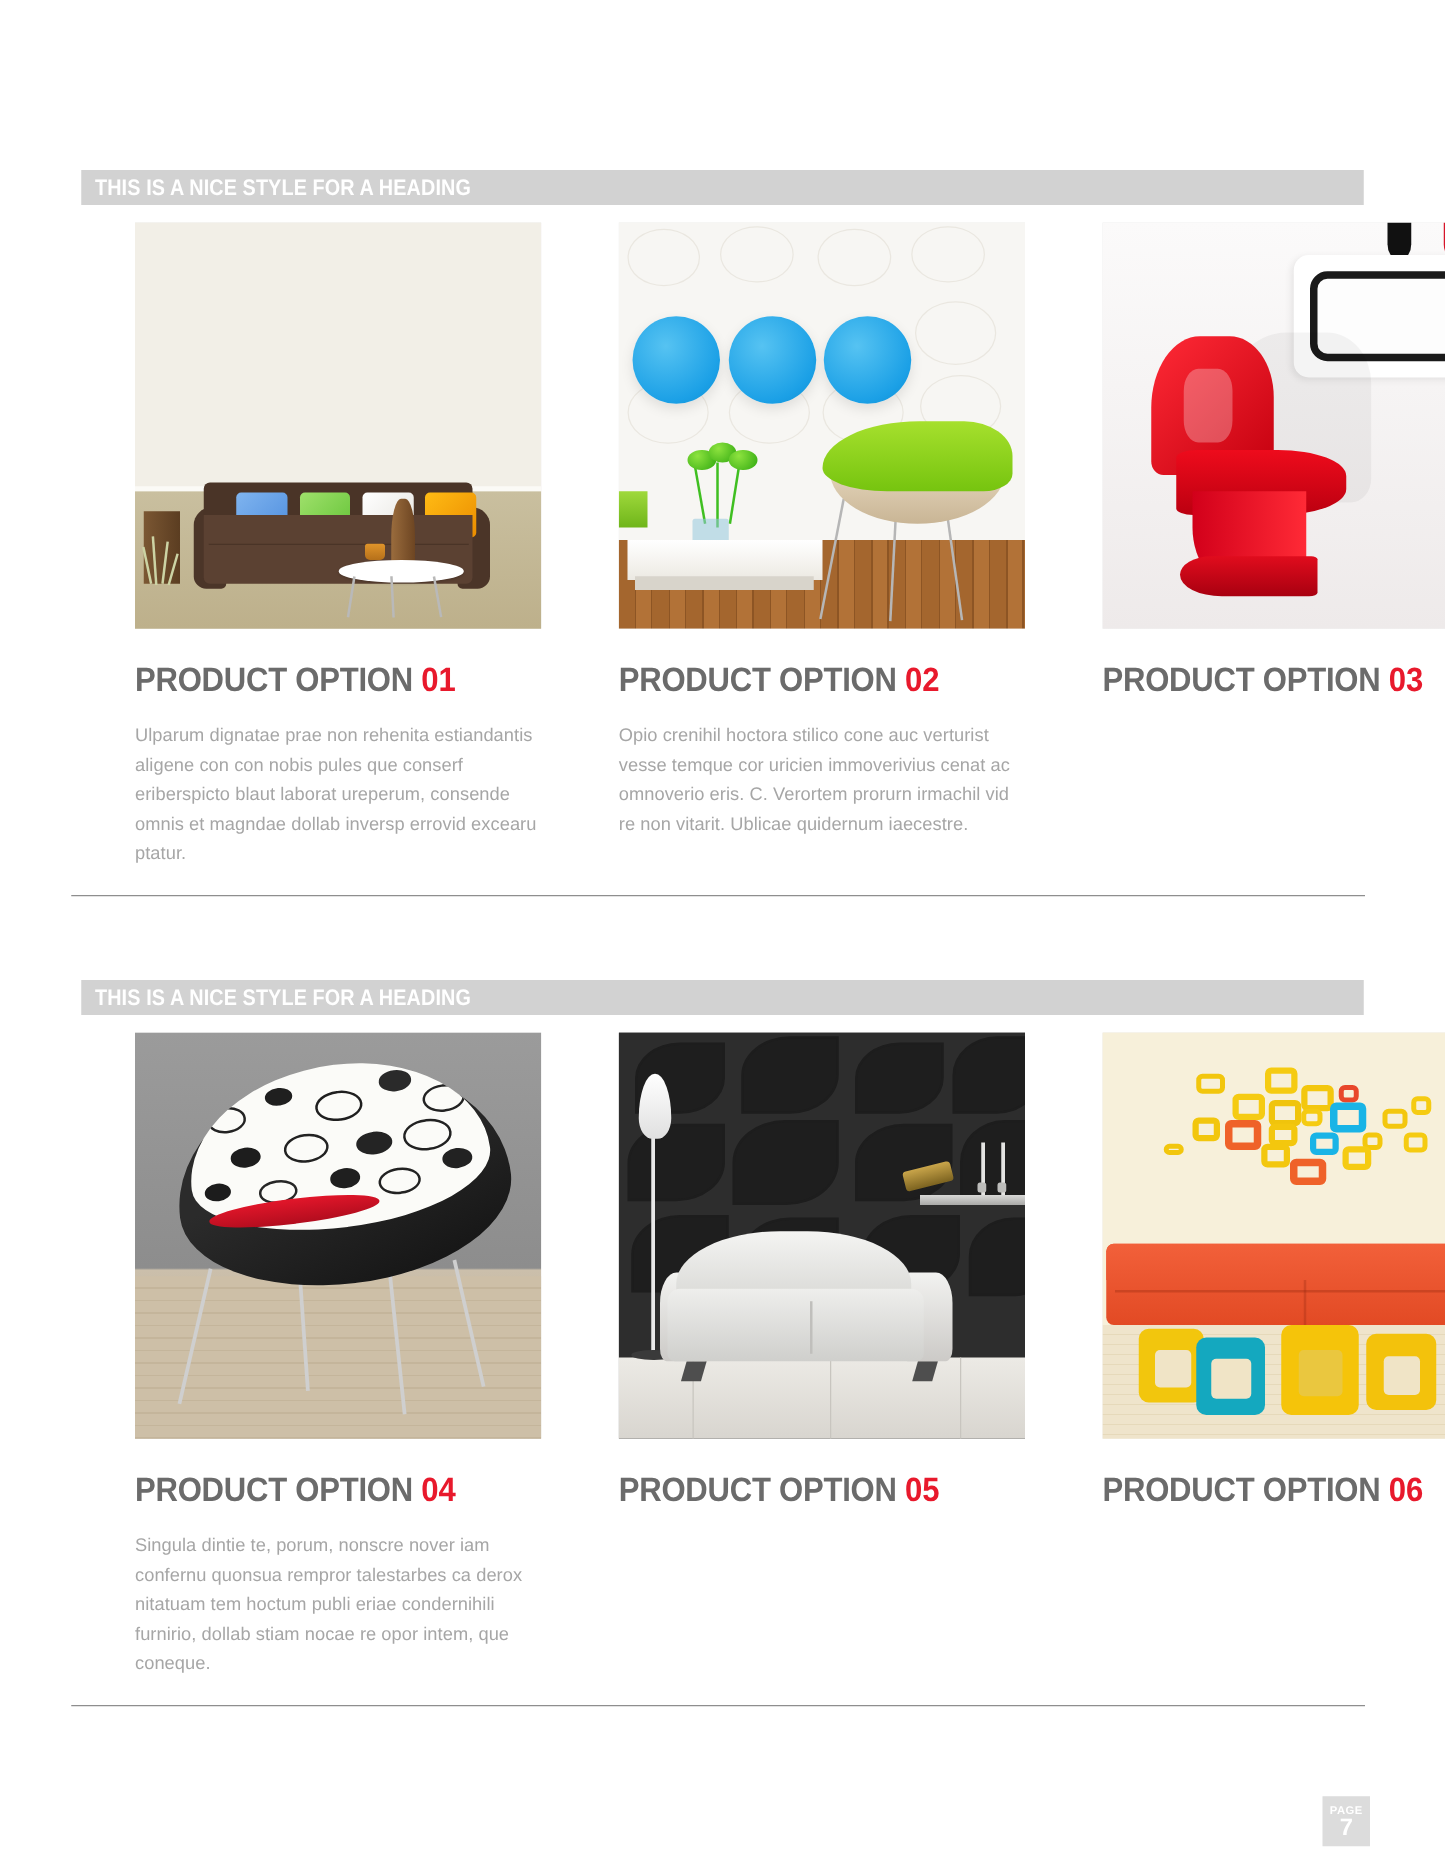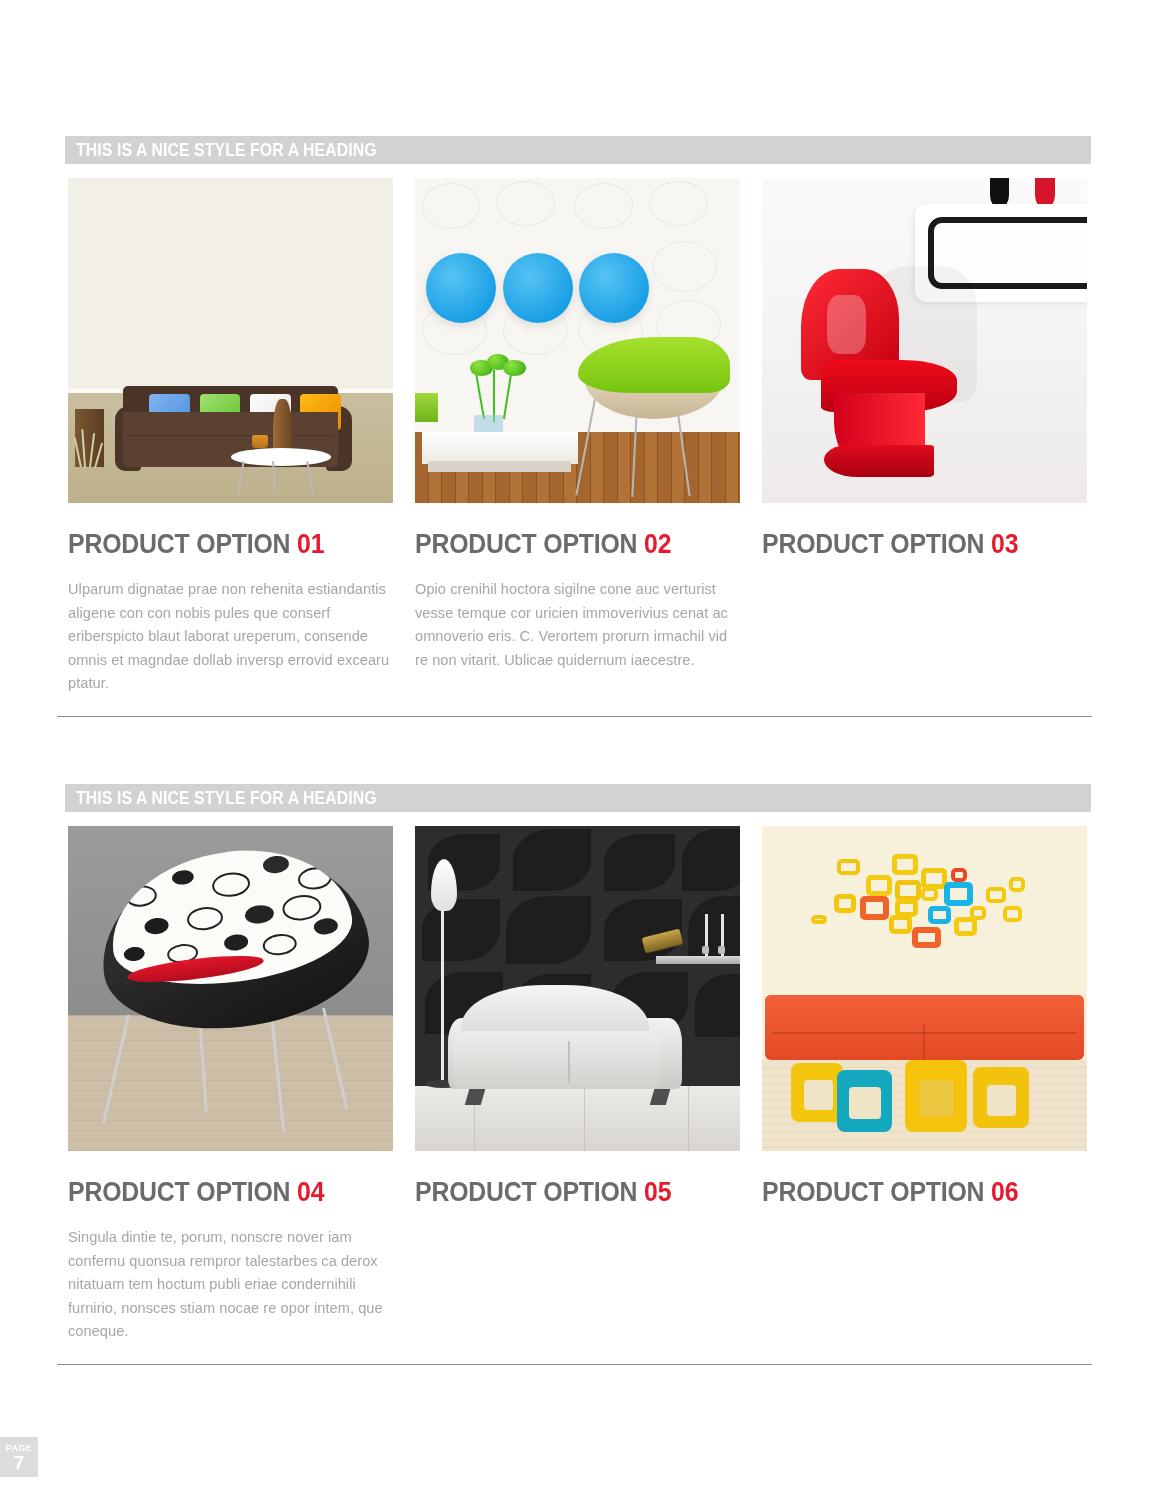--- a/index.html
+++ b/index.html
@@ -84,21 +84,21 @@
     white-space: nowrap;
   }
 
   .cards {
     margin-left: 68px;
     margin-top: 14px;
     width: 1020px;
     display: flex;
     gap: 22px;
   }
-  .card { width: 325px; }
+  .card { width: 325px; margin-left: 40px; }
 
   .card-image {
     width: 325px;
     height: 325px;
     position: relative;
     overflow: hidden;
     background: #eee;
   }
 
   .card-title {
@@ -129,23 +129,23 @@
     height: 1px;
     background: #8e8e8e;
     margin-top: 20px;
   }
 
   
   .footer {
     position: absolute;
     left: 0;
     top: 1437px;
-    width: 936px;
+    width: 1096px;
     display: flex;
-    justify-content: flex-start;
+    justify-content: flex-end;
   }
   .page-badge {
     width: 38px;
     height: 40px;
     background: #dcdcdc;
     display: flex;
     flex-direction: column;
     align-items: center;
     justify-content: center;
     padding-top: 2px;
@@ -413,21 +413,21 @@
             <div class="bloom" style="left:27%;top:56%;"></div>
             <div class="vaseglass"></div>
             <div class="ctable"></div>
               <div class="ctable-b"></div>
           </div>
         </div>
         <div class="card-title">
           <span>PRODUCT OPTION</span>
           <span class="num">02</span>
         </div>
-        <div class="card-body">Opio crenihil hoctora sigilne cone auc verturist vesse temque cor uricien immoverivius cenat ac omnoverio eris. C. Verortem prorurn irmachil vid re non vitarit. Ublicae quidernum iaecestre.</div>
+        <div class="card-body">Opio crenihil hoctora stilico cone auc verturist vesse temque cor uricien immoverivius cenat ac omnoverio eris. C. Verortem prorurn irmachil vid re non vitarit. Ublicae quidernum iaecestre.</div>
       </div>
 
       <div class="card">
         <div class="card-image">
           <div class="scene s3">
             <div class="tab-blk"></div>
               <div class="tab-red"></div>
             <div class="shelf"></div>
               <div class="shelf-in"></div>
             <div class="shadow"></div>
@@ -480,21 +480,21 @@
               <div class="dot" style="left:62%;top:68%;width:14%;height:16%;border:2px solid #222;"></div>
               <div class="dot" style="left:84%;top:60%;width:10%;height:12%;background:#222;"></div>
             </div>
             <div class="red-cushion"></div>
           </div>
         </div>
         <div class="card-title">
           <span>PRODUCT OPTION</span>
           <span class="num">04</span>
         </div>
-        <div class="card-body">Singula dintie te, porum, nonscre nover iam confernu quonsua rempror talestarbes ca derox nitatuam tem hoctum publi eriae condernihili furnirio, nonsces stiam nocae re opor intem, que coneque.</div>
+        <div class="card-body">Singula dintie te, porum, nonscre nover iam confernu quonsua rempror talestarbes ca derox nitatuam tem hoctum publi eriae condernihili furnirio, dollab stiam nocae re opor intem, que coneque.</div>
       </div>
 
       <div class="card">
         <div class="card-image">
           <div class="scene s5">
             <div class="wall">
               <div class="dm" style="left:4%;top:3%;width:22%;height:22%;"></div>
               <div class="dm" style="left:30%;top:1%;width:24%;height:24%;"></div>
               <div class="dm" style="left:58%;top:3%;width:22%;height:22%;"></div>
               <div class="dm" style="left:82%;top:1%;width:22%;height:24%;"></div>

